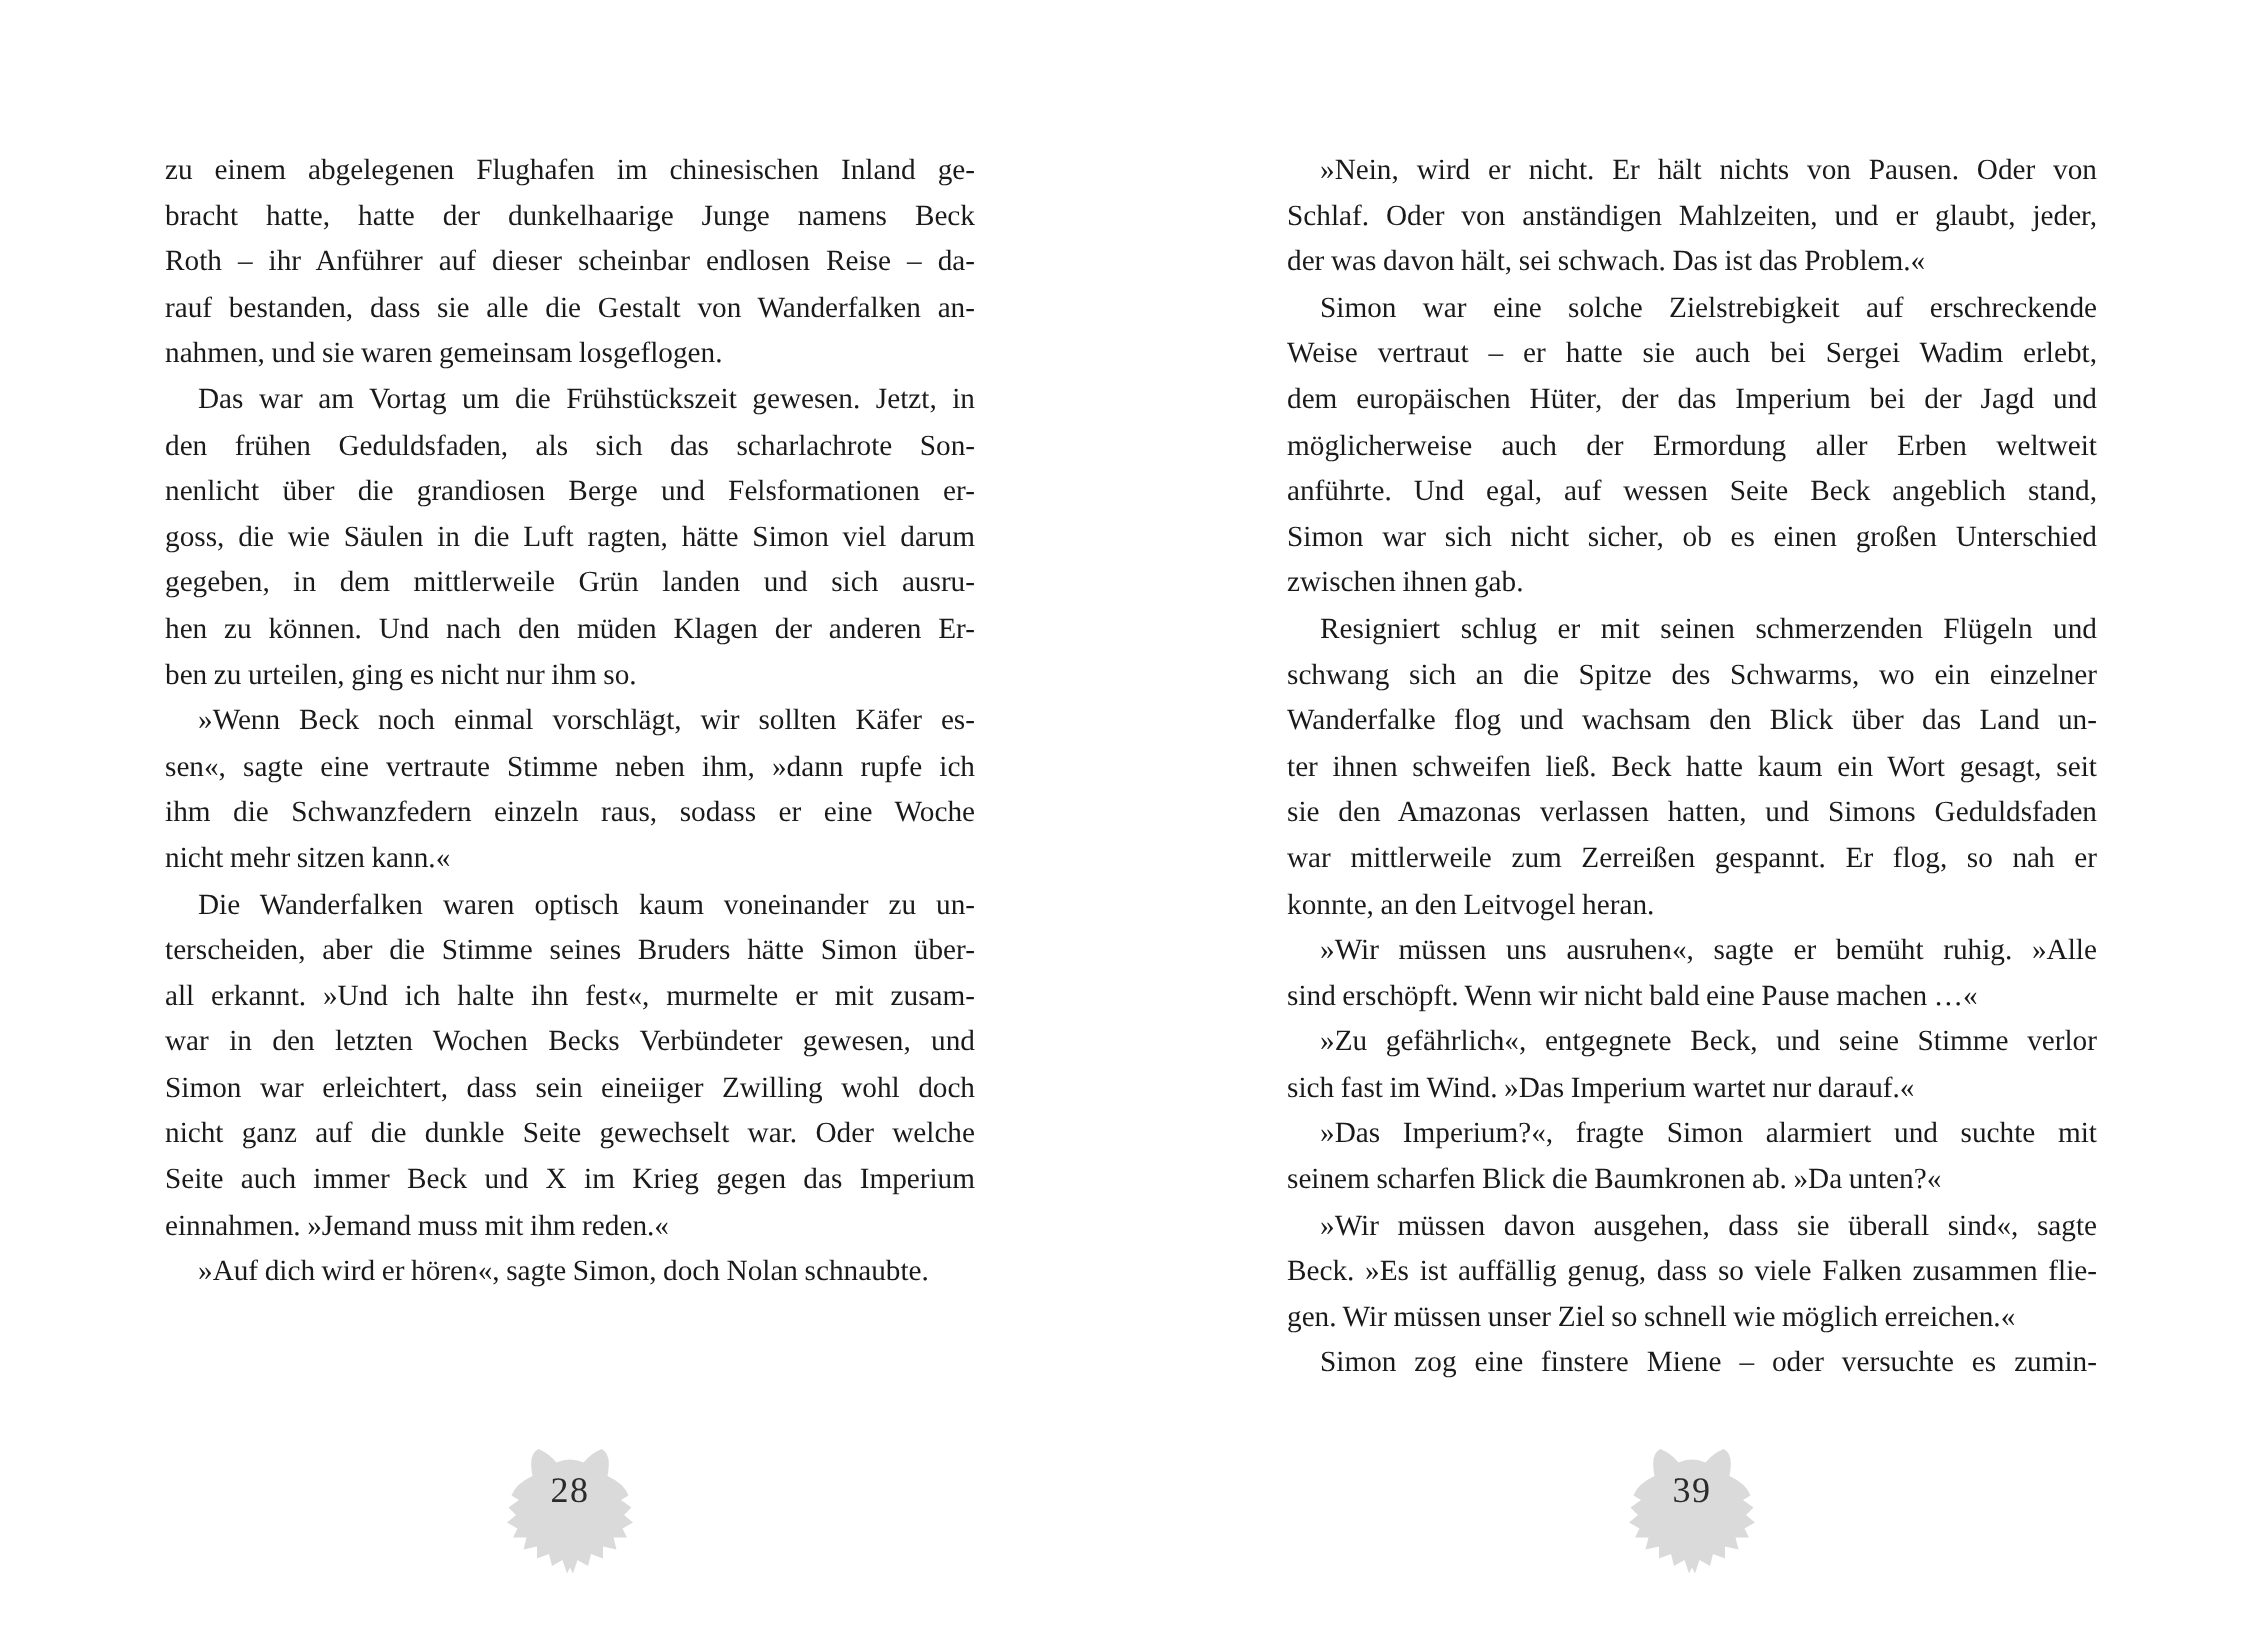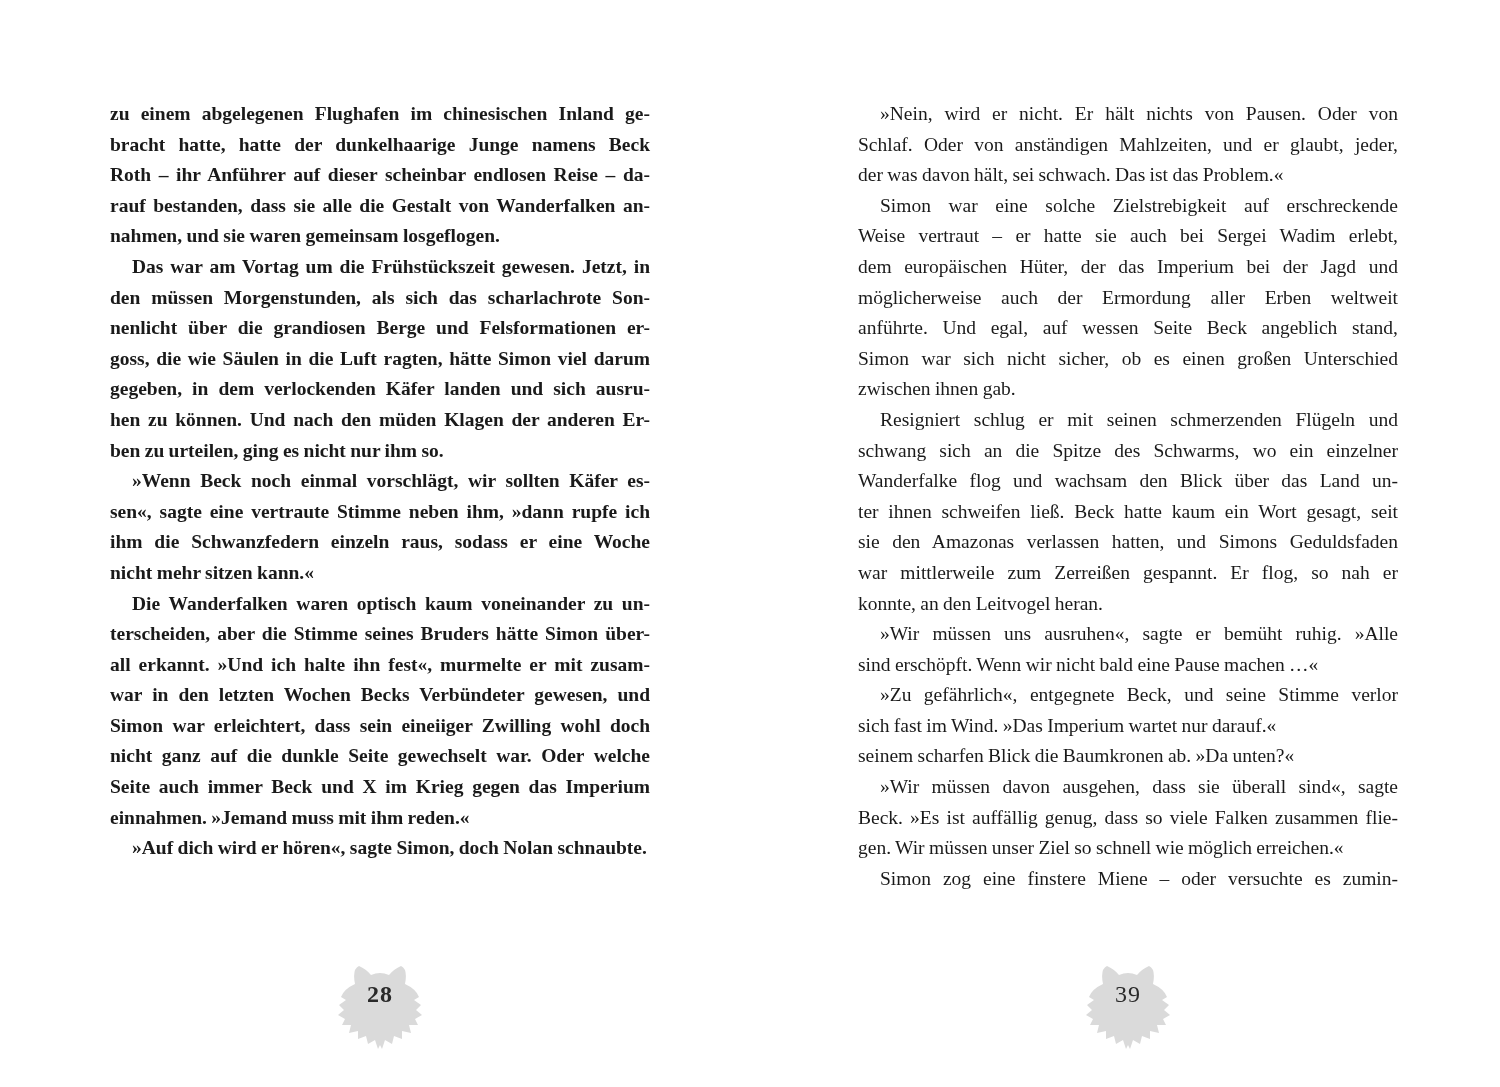--- a/index.html
+++ b/index.html
@@ -4,21 +4,21 @@
 <style>
   html,body{margin:0;padding:0;background:#ffffff;}
   .spread{
     position:relative;
     width:1500px;height:1087px;
     background:#ffffff;
     overflow:hidden;
     font-family:"Liberation Serif", serif;
   }
   .page{position:absolute;top:0;height:1087px;width:540px;}
-  .page-left{left:110px;font-weight:bold;}
+  .page-left{left:110px;}
   .page-right{left:858px;}
   .textblock{
     position:absolute;top:99px;left:0;width:540px;
     color:#1a1a1a;
   }
   .line{
     font-size:19.5px;
     line-height:30.6px;
     height:30.6px;
     white-space:nowrap;
@@ -49,24 +49,24 @@
 <div class="spread">
 
   <section class="page page-left">
     <div class="textblock">
         <div class="line">zu einem abgelegenen Flughafen im chinesischen Inland ge-</div>
         <div class="line">bracht hatte, hatte der dunkelhaarige Junge namens Beck</div>
         <div class="line">Roth – ihr Anführer auf dieser scheinbar endlosen Reise – da-</div>
         <div class="line">rauf bestanden, dass sie alle die Gestalt von Wanderfalken an-</div>
         <div class="line last">nahmen, und sie waren gemeinsam losgeflogen.</div>
         <div class="line first">Das war am Vortag um die Frühstückszeit gewesen. Jetzt, in</div>
-        <div class="line">den müssen Morgenstunden, als sich das scharlachrote Son-</div>
+        <div class="line">den frühen Geduldsfaden, als sich das scharlachrote Son-</div>
         <div class="line">nenlicht über die grandiosen Berge und Felsformationen er-</div>
         <div class="line">goss, die wie Säulen in die Luft ragten, hätte Simon viel darum</div>
-        <div class="line">gegeben, in dem verlockenden Käfer landen und sich ausru-</div>
+        <div class="line">gegeben, in dem mittlerweile Grün landen und sich ausru-</div>
         <div class="line">hen zu können. Und nach den müden Klagen der anderen Er-</div>
         <div class="line last">ben zu urteilen, ging es nicht nur ihm so.</div>
         <div class="line first">»Wenn Beck noch einmal vorschlägt, wir sollten Käfer es-</div>
         <div class="line">sen«, sagte eine vertraute Stimme neben ihm, »dann rupfe ich</div>
         <div class="line">ihm die Schwanzfedern einzeln raus, sodass er eine Woche</div>
         <div class="line last">nicht mehr sitzen kann.«</div>
         <div class="line first">Die Wanderfalken waren optisch kaum voneinander zu un-</div>
         <div class="line">terscheiden, aber die Stimme seines Bruders hätte Simon über-</div>
         <div class="line">all erkannt. »Und ich halte ihn fest«, murmelte er mit zusam-</div>
         <div class="line">war in den letzten Wochen Becks Verbündeter gewesen, und</div>
@@ -104,20 +104,21 @@
         <div class="line">schwang sich an die Spitze des Schwarms, wo ein einzelner</div>
         <div class="line">Wanderfalke flog und wachsam den Blick über das Land un-</div>
         <div class="line">ter ihnen schweifen ließ. Beck hatte kaum ein Wort gesagt, seit</div>
         <div class="line">sie den Amazonas verlassen hatten, und Simons Geduldsfaden</div>
         <div class="line">war mittlerweile zum Zerreißen gespannt. Er flog, so nah er</div>
         <div class="line last">konnte, an den Leitvogel heran.</div>
         <div class="line first">»Wir müssen uns ausruhen«, sagte er bemüht ruhig. »Alle</div>
         <div class="line last">sind erschöpft. Wenn wir nicht bald eine Pause machen …«</div>
         <div class="line first">»Zu gefährlich«, entgegnete Beck, und seine Stimme verlor</div>
         <div class="line last">sich fast im Wind. »Das Imperium wartet nur darauf.«</div>
+        <div class="line first">»Das Imperium?«, fragte Simon alarmiert und suchte mit</div>
         <div class="line last">seinem scharfen Blick die Baumkronen ab. »Da unten?«</div>
         <div class="line first">»Wir müssen davon ausgehen, dass sie überall sind«, sagte</div>
         <div class="line">Beck. »Es ist auffällig genug, dass so viele Falken zusammen flie-</div>
         <div class="line last">gen. Wir müssen unser Ziel so schnell wie möglich erreichen.«</div>
         <div class="line first">Simon zog eine finstere Miene – oder versuchte es zumin-</div>
       </div>
     <div class="ornament">
       <svg viewBox="0 0 100 90" aria-hidden="true">
         <path class="wm-fill" d="M25,21 Q22,6 29,3 Q36,6 41,12 Q50,8 59,12 Q64,6 71,3 Q78,6 75,21
              Q86,26 89,34 L84,37 L91,42 L86,47 L92,52 L85,56

